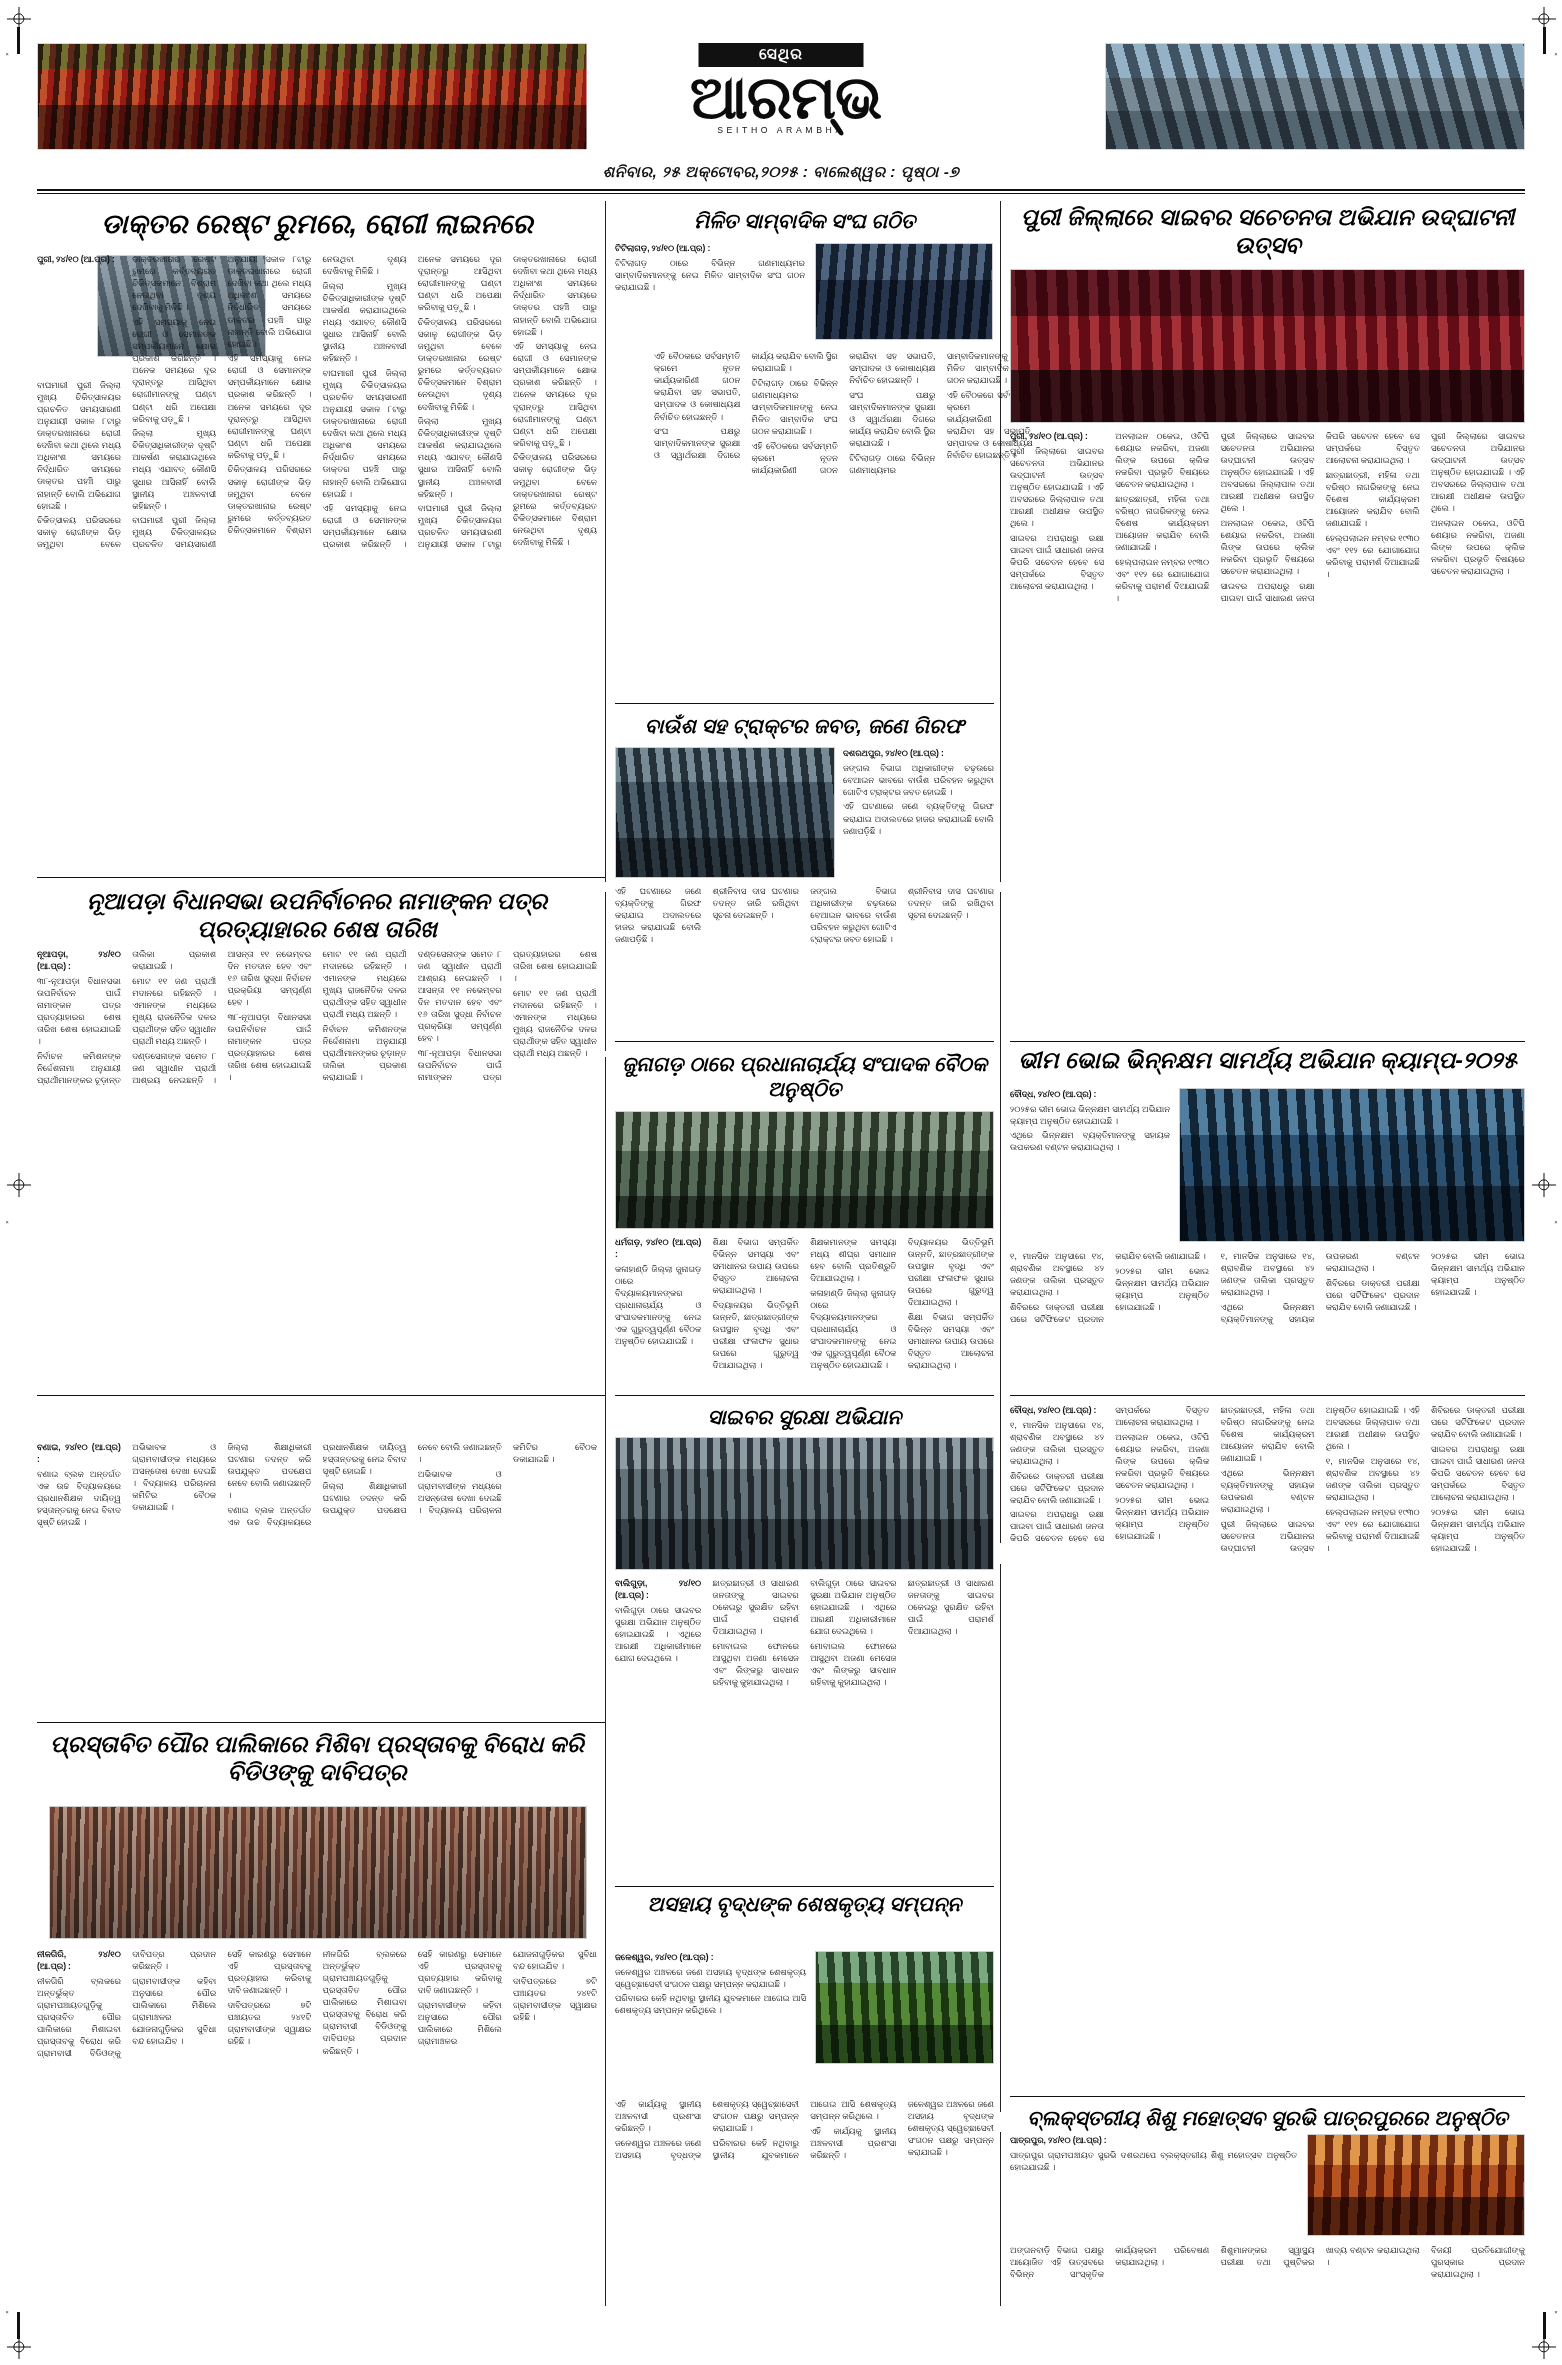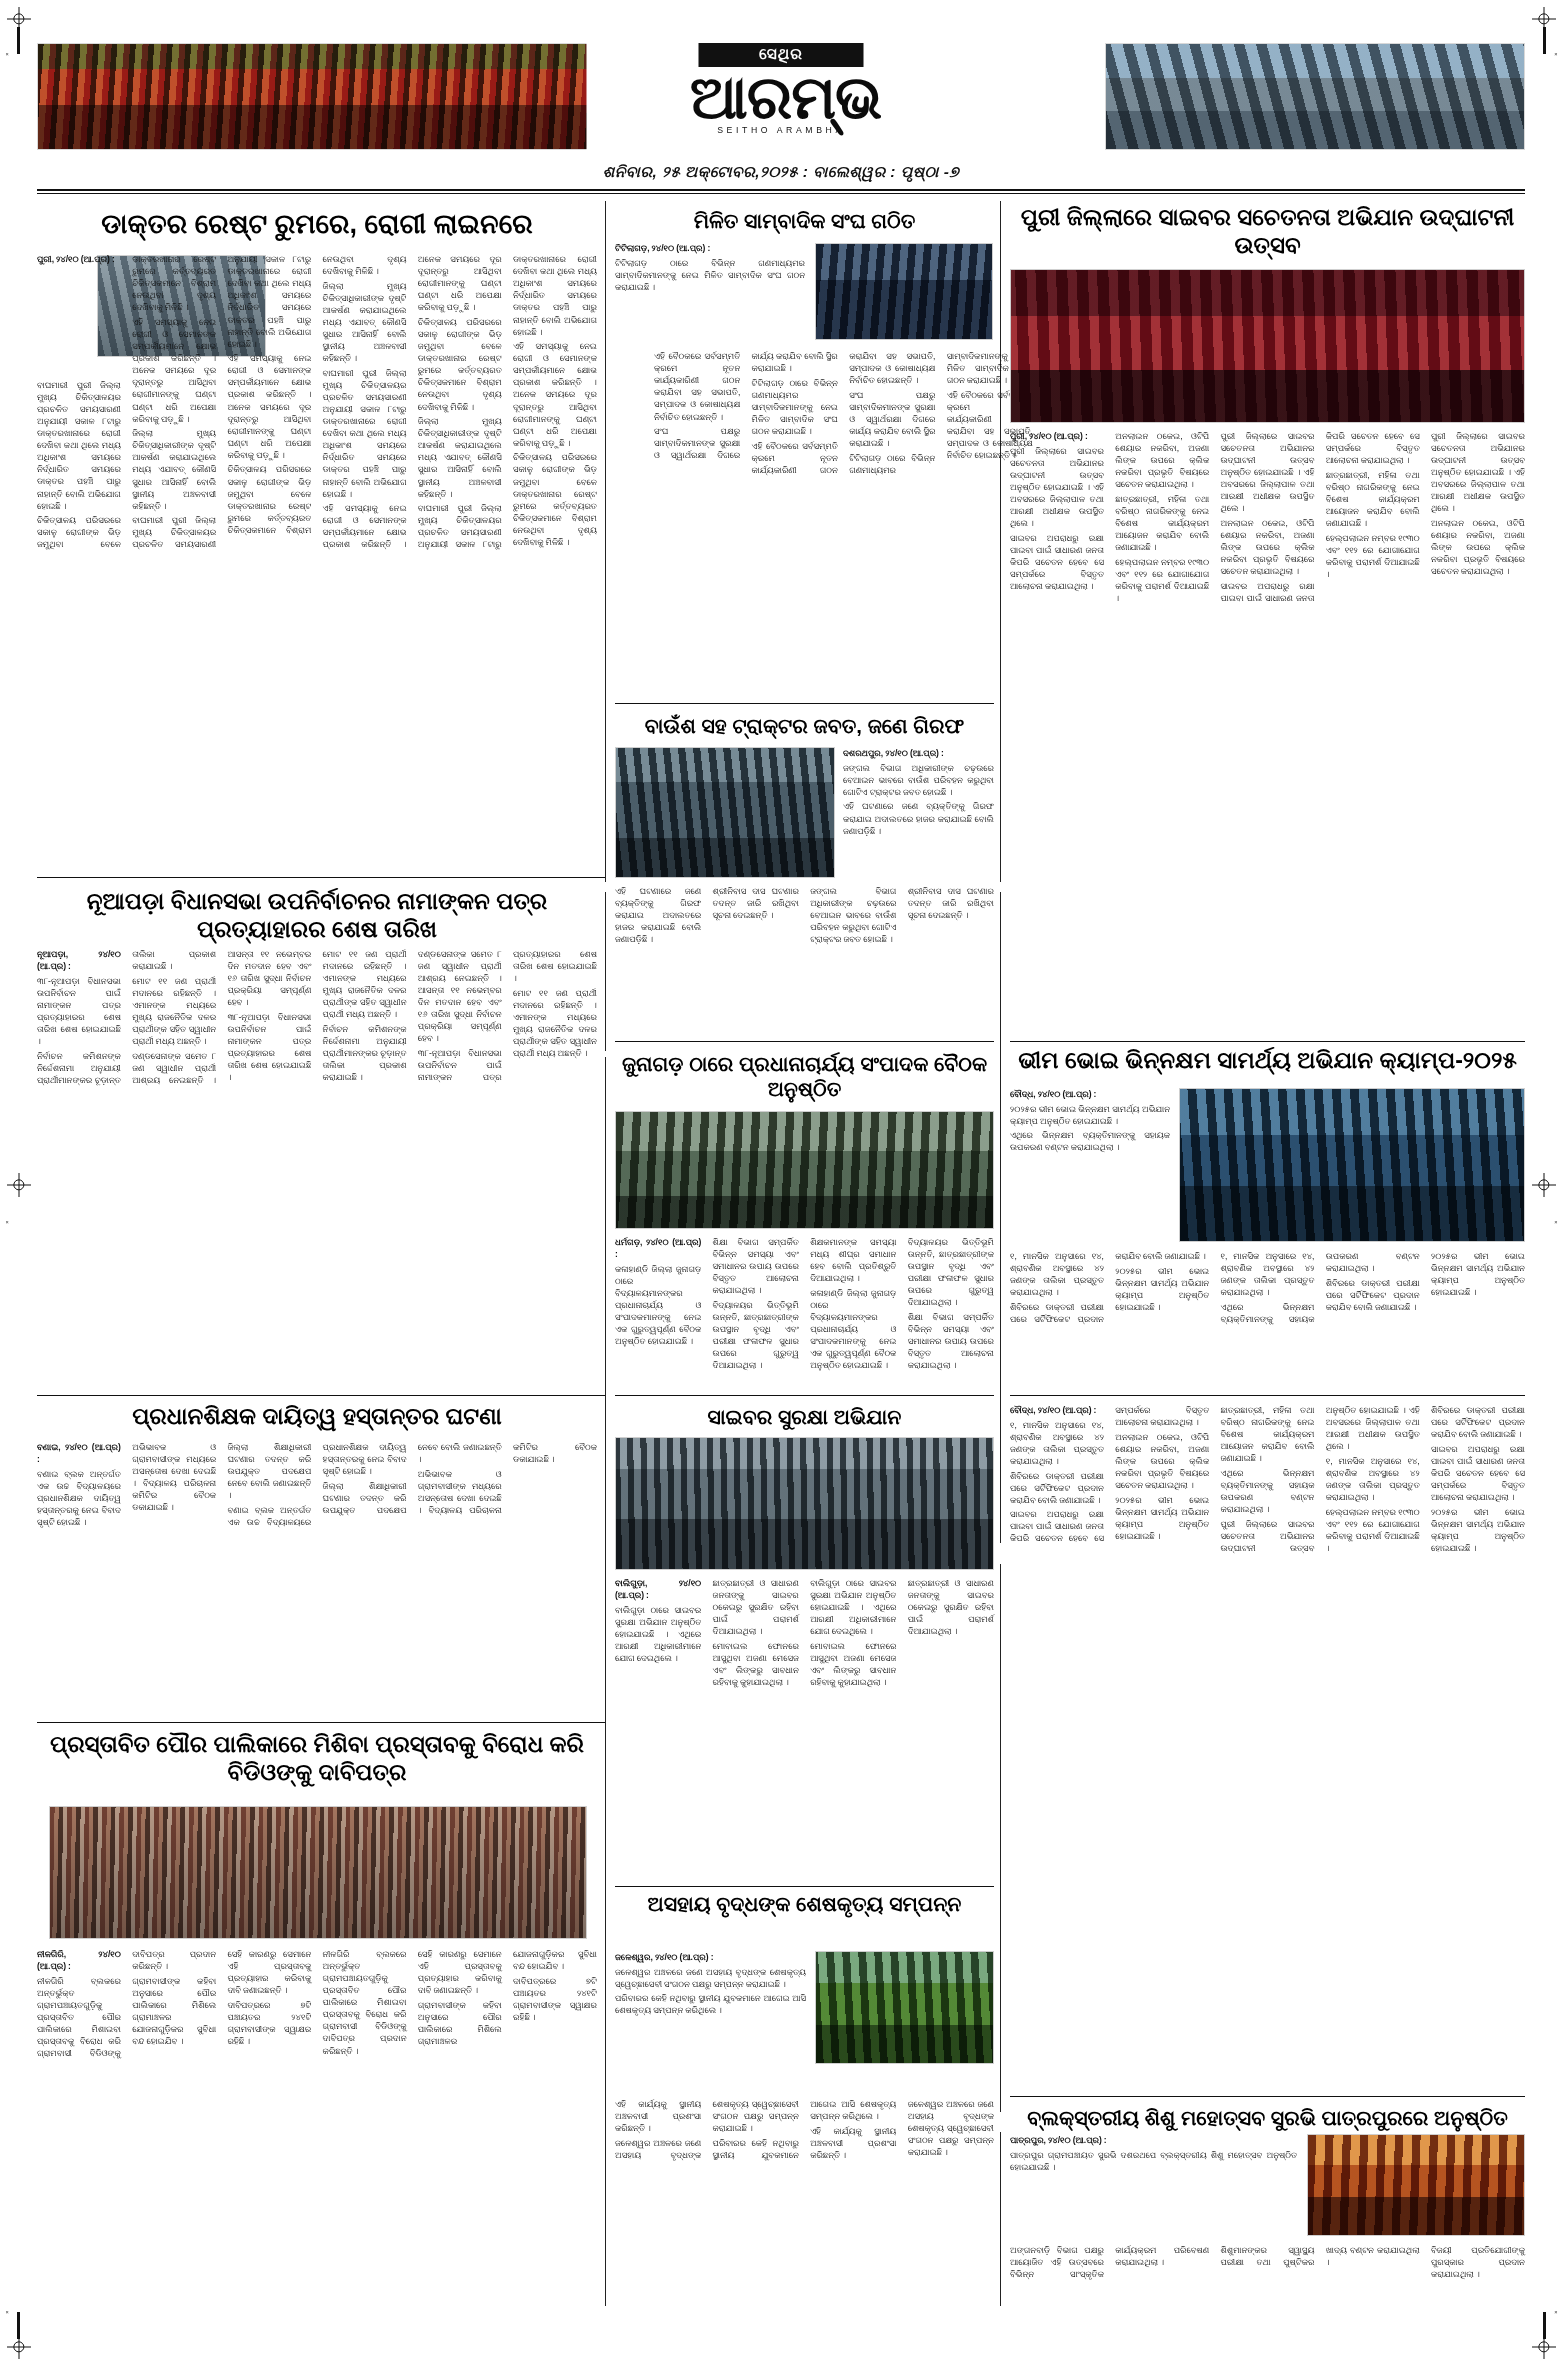--- a/index.html
+++ b/index.html
@@ -85,21 +85,21 @@
     width:1488px; height:2110px;
   }
   .zone { position:absolute; }
 
   .vline { position:absolute; width:0.5px; background:#222; }
   .hline { position:absolute; height:1px; background:#111; }
 
   .hl {
     font-weight:bold; color:#000; text-align:center;
     font-family:"Liberation Sans","DejaVu Sans",sans-serif;
-    line-height:1.22; letter-spacing:0px;
+    line-height:1.22; letter-spacing:0px;font-style:italic;
   }
   .hl-xl { font-size:27px; }
   .hl-lg { font-size:23px; }
   .hl-md { font-size:20.5px; }
 
   .cols { column-gap:11.3px; column-rule:0px; }
   .body {
     font-size:8.5px; line-height:1.42; color:#111;
     text-align:justify; hyphens:none; word-spacing:-0.3px;
   }
@@ -386,21 +386,20 @@
           <p>୨୦୨୫ର ଭୀମ ଭୋଇ ଭିନ୍ନକ୍ଷମ ସାମର୍ଥ୍ୟ ଅଭିଯାନ କ୍ୟାମ୍ପ ଅନୁଷ୍ଠିତ ହୋଇଯାଇଛି ।</p>
           <p>୧, ମାନସିକ ଅନୁସାରେ ୧୪, ଶ୍ରାବଣିକ ଅବସ୍ଥାରେ ୪୨ ଜଣଙ୍କ ତାଲିକା ପ୍ରସ୍ତୁତ କରାଯାଇଥିଲା ।</p>
           <p>ଏଥିରେ ଭିନ୍ନକ୍ଷମ ବ୍ୟକ୍ତିମାନଙ୍କୁ ସହାୟକ ଉପକରଣ ବଣ୍ଟନ କରାଯାଇଥିଲା ।</p>
           <p>ଶିବିରରେ ଡାକ୍ତରୀ ପରୀକ୍ଷା ପରେ ସର୍ଟିଫିକେଟ ପ୍ରଦାନ କରାଯିବ ବୋଲି ଜଣାଯାଇଛି ।</p>
           <p>୨୦୨୫ର ଭୀମ ଭୋଇ ଭିନ୍ନକ୍ଷମ ସାମର୍ଥ୍ୟ ଅଭିଯାନ କ୍ୟାମ୍ପ ଅନୁଷ୍ଠିତ ହୋଇଯାଇଛି ।</p>
         </div>
       </div>
     </div>
 
     <div class="zone" style="left:0px; top:1201px; width:560px; height:307px;">
-      <div class="hl hl-lg">ପ୍ରଧାନଶିକ୍ଷକ ଦାୟିତ୍ୱ ହସ୍ତାନ୍ତର ଘଟଣା</div>
       <div class="cols" style="position:absolute; left:0; top:39px; width:560px; height:266px; column-count:6;">
         <div class="body">
           <p><span class="lead">ବଣାଇ, ୨୪/୧୦ (ଆ.ପ୍ର) :</span></p>
           <p>ବଣାଇ ବ୍ଲକ ଅନ୍ତର୍ଗତ ଏକ ଉଚ୍ଚ ବିଦ୍ୟାଳୟରେ ପ୍ରଧାନଶିକ୍ଷକ ଦାୟିତ୍ୱ ହସ୍ତାନ୍ତରକୁ ନେଇ ବିବାଦ ସୃଷ୍ଟି ହୋଇଛି ।</p>
           <p>ଅଭିଭାବକ ଓ ଗ୍ରାମବାସୀଙ୍କ ମଧ୍ୟରେ ଅସନ୍ତୋଷ ଦେଖା ଦେଇଛି । ବିଦ୍ୟାଳୟ ପରିଚାଳନା କମିଟିର ବୈଠକ ଡକାଯାଇଛି ।</p>
           <p>ଜିଲ୍ଲା ଶିକ୍ଷାଧିକାରୀ ଘଟଣାର ତଦନ୍ତ କରି ଉପଯୁକ୍ତ ପଦକ୍ଷେପ ନେବେ ବୋଲି ଜଣାଇଛନ୍ତି ।</p>
           <p>ବଣାଇ ବ୍ଲକ ଅନ୍ତର୍ଗତ ଏକ ଉଚ୍ଚ ବିଦ୍ୟାଳୟରେ ପ୍ରଧାନଶିକ୍ଷକ ଦାୟିତ୍ୱ ହସ୍ତାନ୍ତରକୁ ନେଇ ବିବାଦ ସୃଷ୍ଟି ହୋଇଛି ।</p>
           <p>ଜିଲ୍ଲା ଶିକ୍ଷାଧିକାରୀ ଘଟଣାର ତଦନ୍ତ କରି ଉପଯୁକ୍ତ ପଦକ୍ଷେପ ନେବେ ବୋଲି ଜଣାଇଛନ୍ତି ।</p>
           <p>ଅଭିଭାବକ ଓ ଗ୍ରାମବାସୀଙ୍କ ମଧ୍ୟରେ ଅସନ୍ତୋଷ ଦେଖା ଦେଇଛି । ବିଦ୍ୟାଳୟ ପରିଚାଳନା କମିଟିର ବୈଠକ ଡକାଯାଇଛି ।</p>
         </div>

